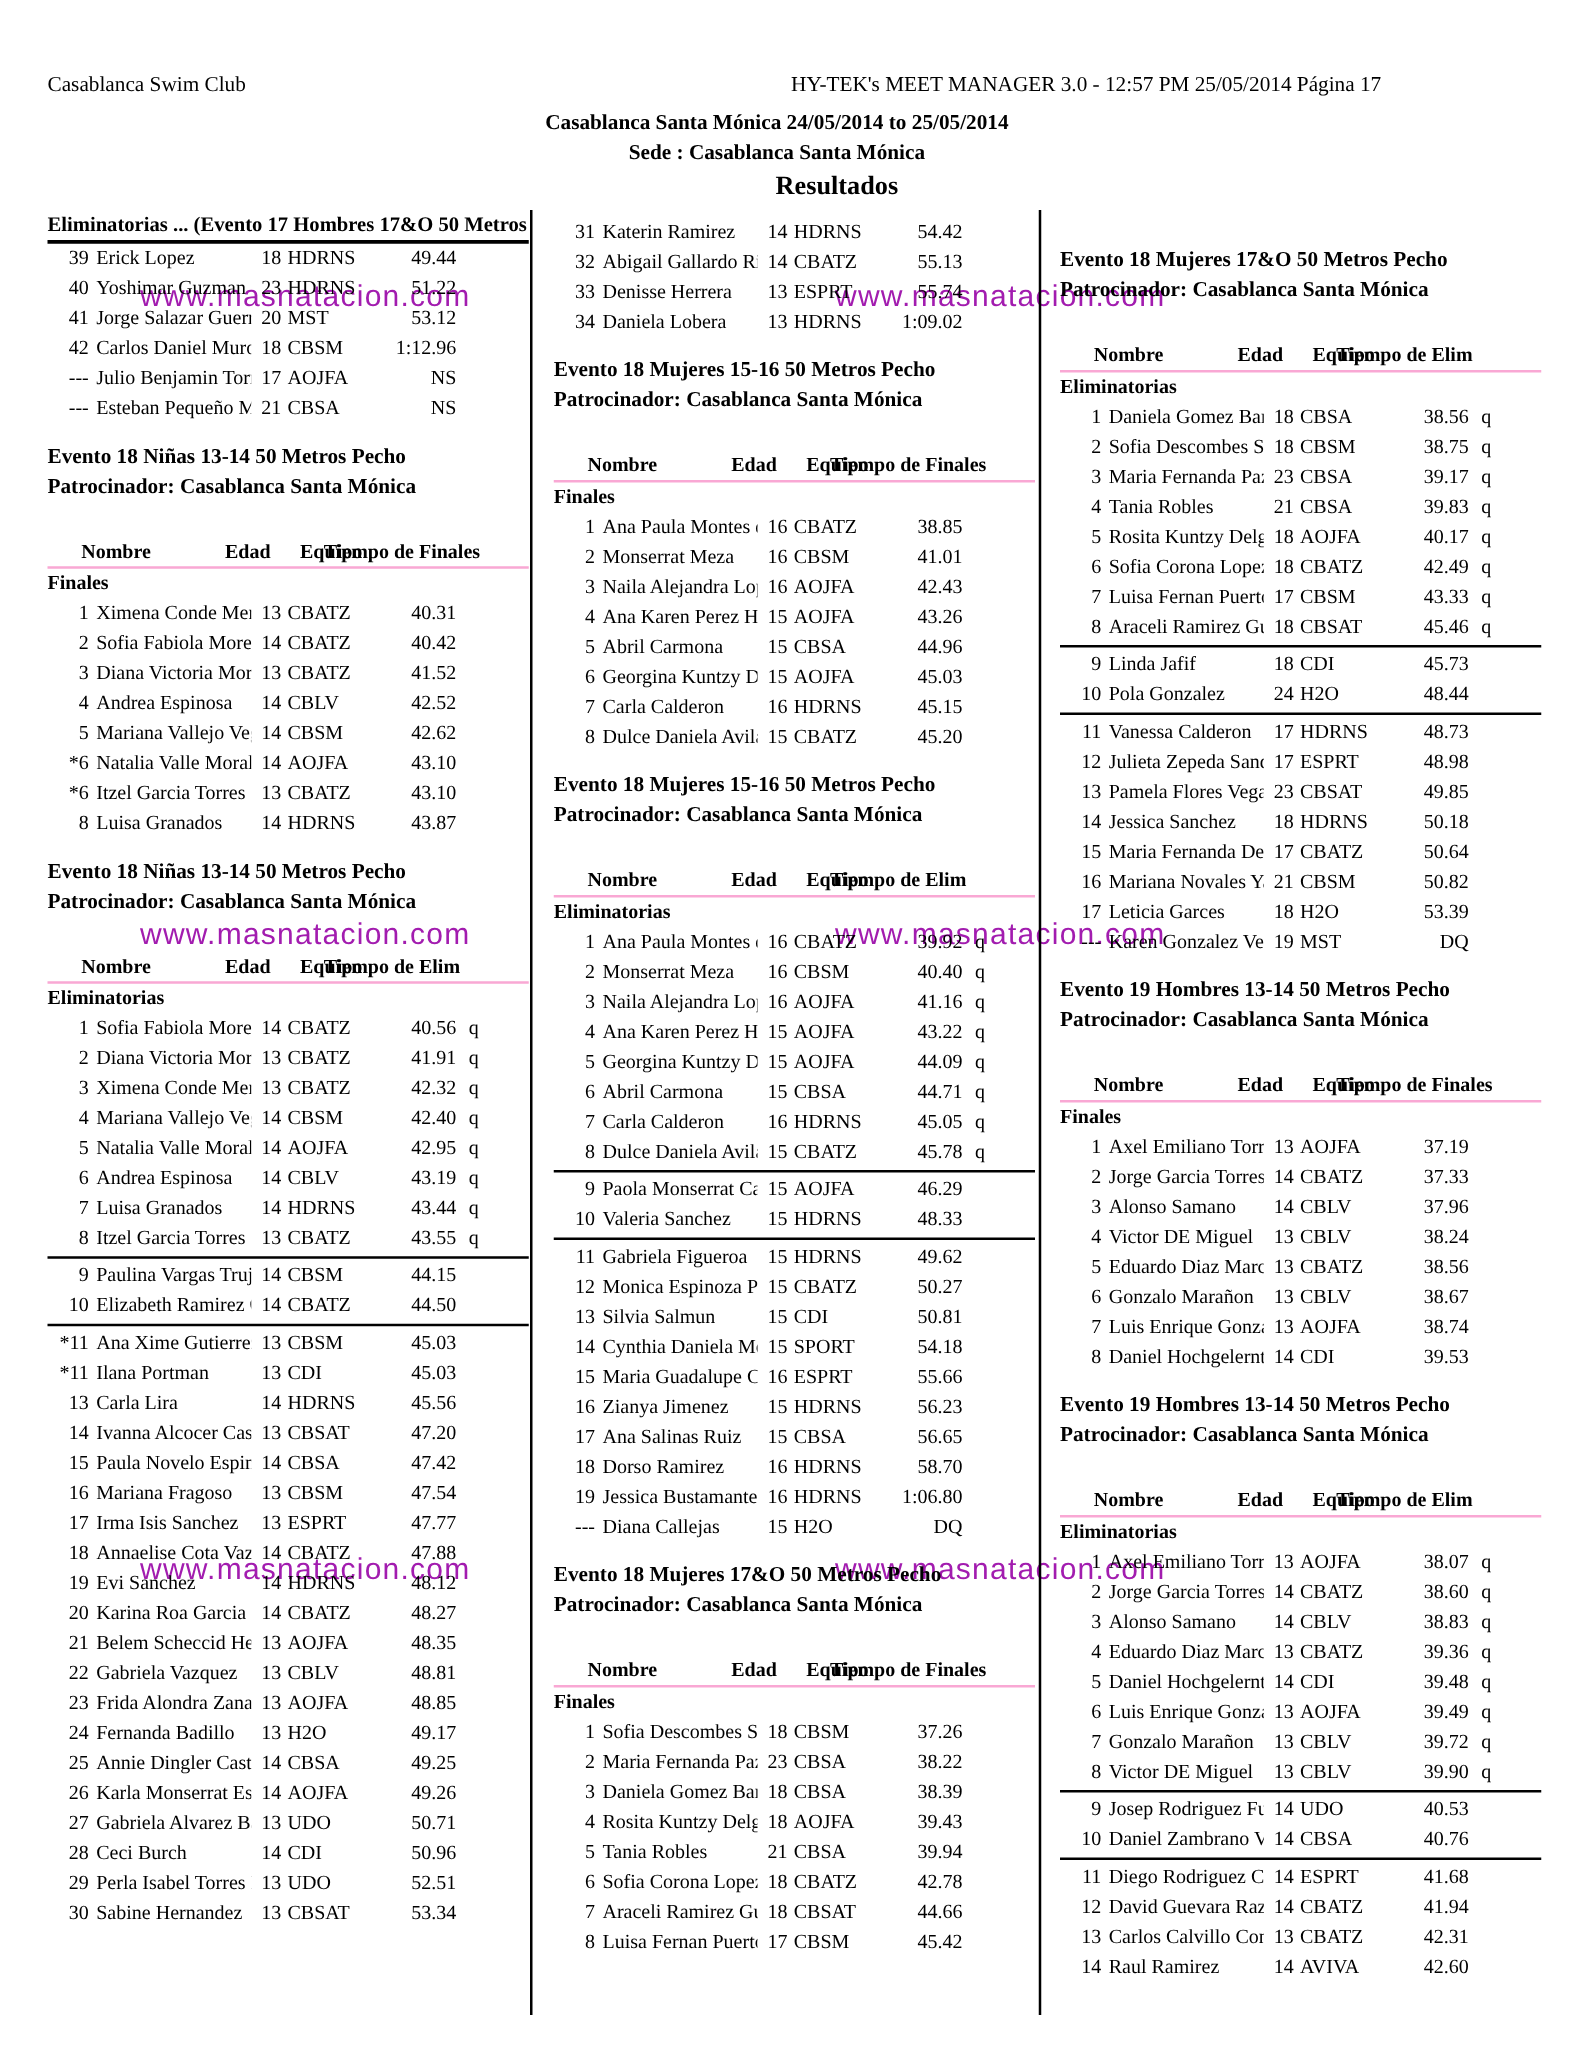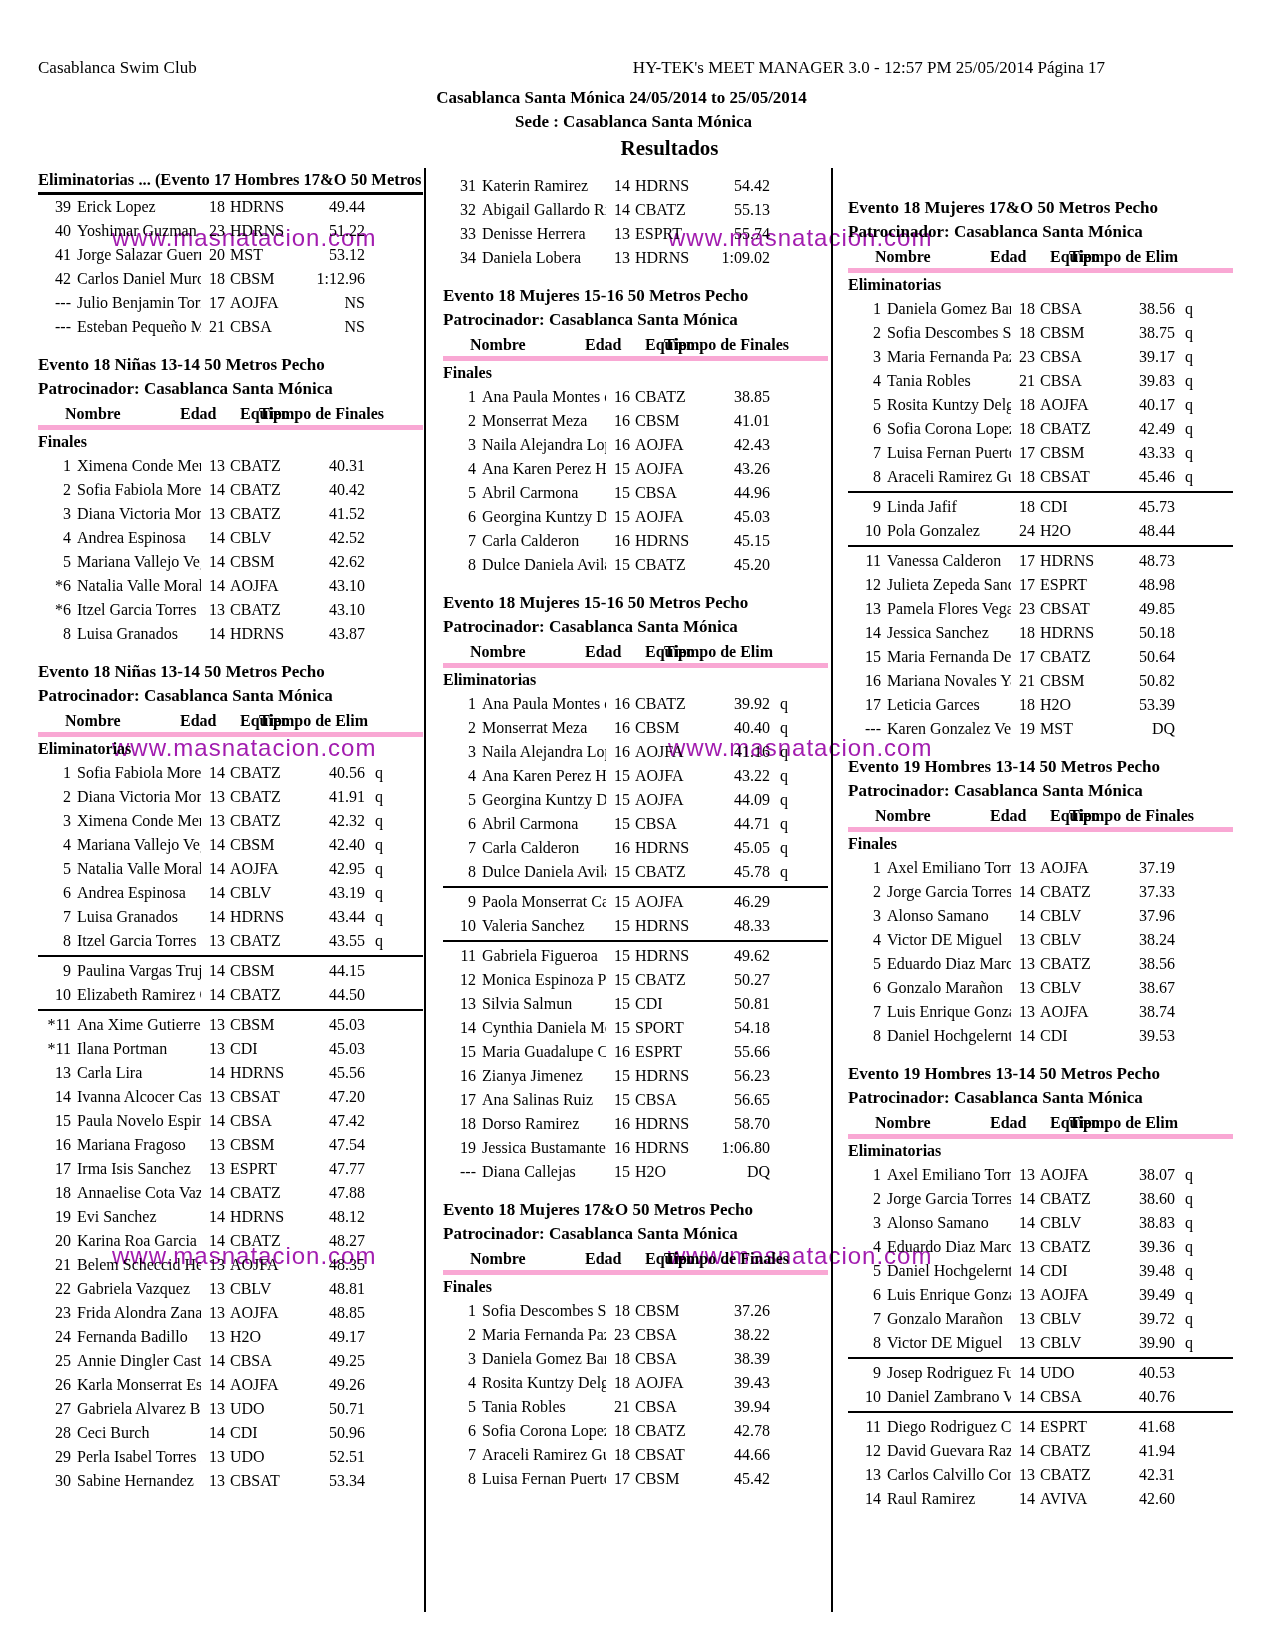--- a/index.html
+++ b/index.html
@@ -6,21 +6,21 @@
   body {
     width:1275px; height:1650px; background:#ffffff; color:#000;
     font-family:"Liberation Serif", serif; position:relative; overflow:hidden;
   }
   .sheet { position:absolute; inset:0;border-radius:13px; }
 
   
   .hdr-left  { position:absolute; left:38px;  top:58px; font-size:17px; }
   .hdr-right { position:absolute; right:170px; top:58px; font-size:17px; }
   .meet-title { position:absolute; left:0; top:88px;  width:1243px; text-align:center; font-weight:bold; font-size:17px; }
-  .venue      { position:absolute; left:12px; top:112px; width:1243px; text-align:center; font-weight:bold; font-size:17px; }
+  .venue      { position:absolute; left:0; top:112px; width:1243px; text-align:center; font-weight:bold; font-size:17px; }
   .results-title { position:absolute; left:0; top:136px; width:1243px; text-align:center; font-weight:bold; font-size:21px;padding-left:48px; }
 
   
   .wm { position:absolute; font-family:"Liberation Sans", sans-serif; font-size:24px;
         letter-spacing:1px; color:#a21caf; z-index:0; white-space:nowrap; }
   .wm1{left:112px; top:224px} .wm2{left:668px; top:224px}
   .wm3{left:112px; top:734px} .wm4{left:668px; top:734px}
   .wm5{left:112px; top:1242px} .wm6{left:668px; top:1242px}
 
   
@@ -29,21 +29,21 @@
 
   
   .col { position:absolute; top:168px; width:385px; font-size:16px; z-index:1; }
   #col-0{ left:38px } #col-1{ left:443px; padding-top:6px } #col-2{ left:848px; padding-top:14px }
 
   .cont-h { font-weight:bold; font-size:16.5px; line-height:24px; white-space:nowrap;
             overflow:hidden; border-bottom:3px solid #000; }
 
   .event { margin-top:14px; }
   .event .t { font-weight:bold; font-size:17px; line-height:24px; white-space:nowrap; overflow:hidden; }
-  .event .hdr { position:relative; height:24px; font-weight:bold; font-size:16px; border-bottom:5px solid #f9a8d4; }
+  .event .hdr { position:relative; height:24px; font-weight:bold; font-size:16px; border-bottom:2px solid #f9a8d4;margin-top:28px; }
   .event .hdr span { position:absolute; bottom:2px; white-space:nowrap; }
   .h-nombre{ left:27px } .h-edad{ left:142px } .h-equipo{ left:202px } .h-tiempo{ left:221px }
 
   .sec-label { font-weight:bold; font-size:16px; line-height:24px; }
 
   .row { display:flex; line-height:24px; white-space:nowrap; }
   .c-place { width:33px; text-align:right; flex:none; }
   .c-name  { margin-left:6px; width:124px; overflow:hidden; flex:none; }
   .c-age   { width:24px; text-align:right; flex:none; }
   .c-team  { margin-left:5px; width:70px; overflow:hidden; flex:none; }

